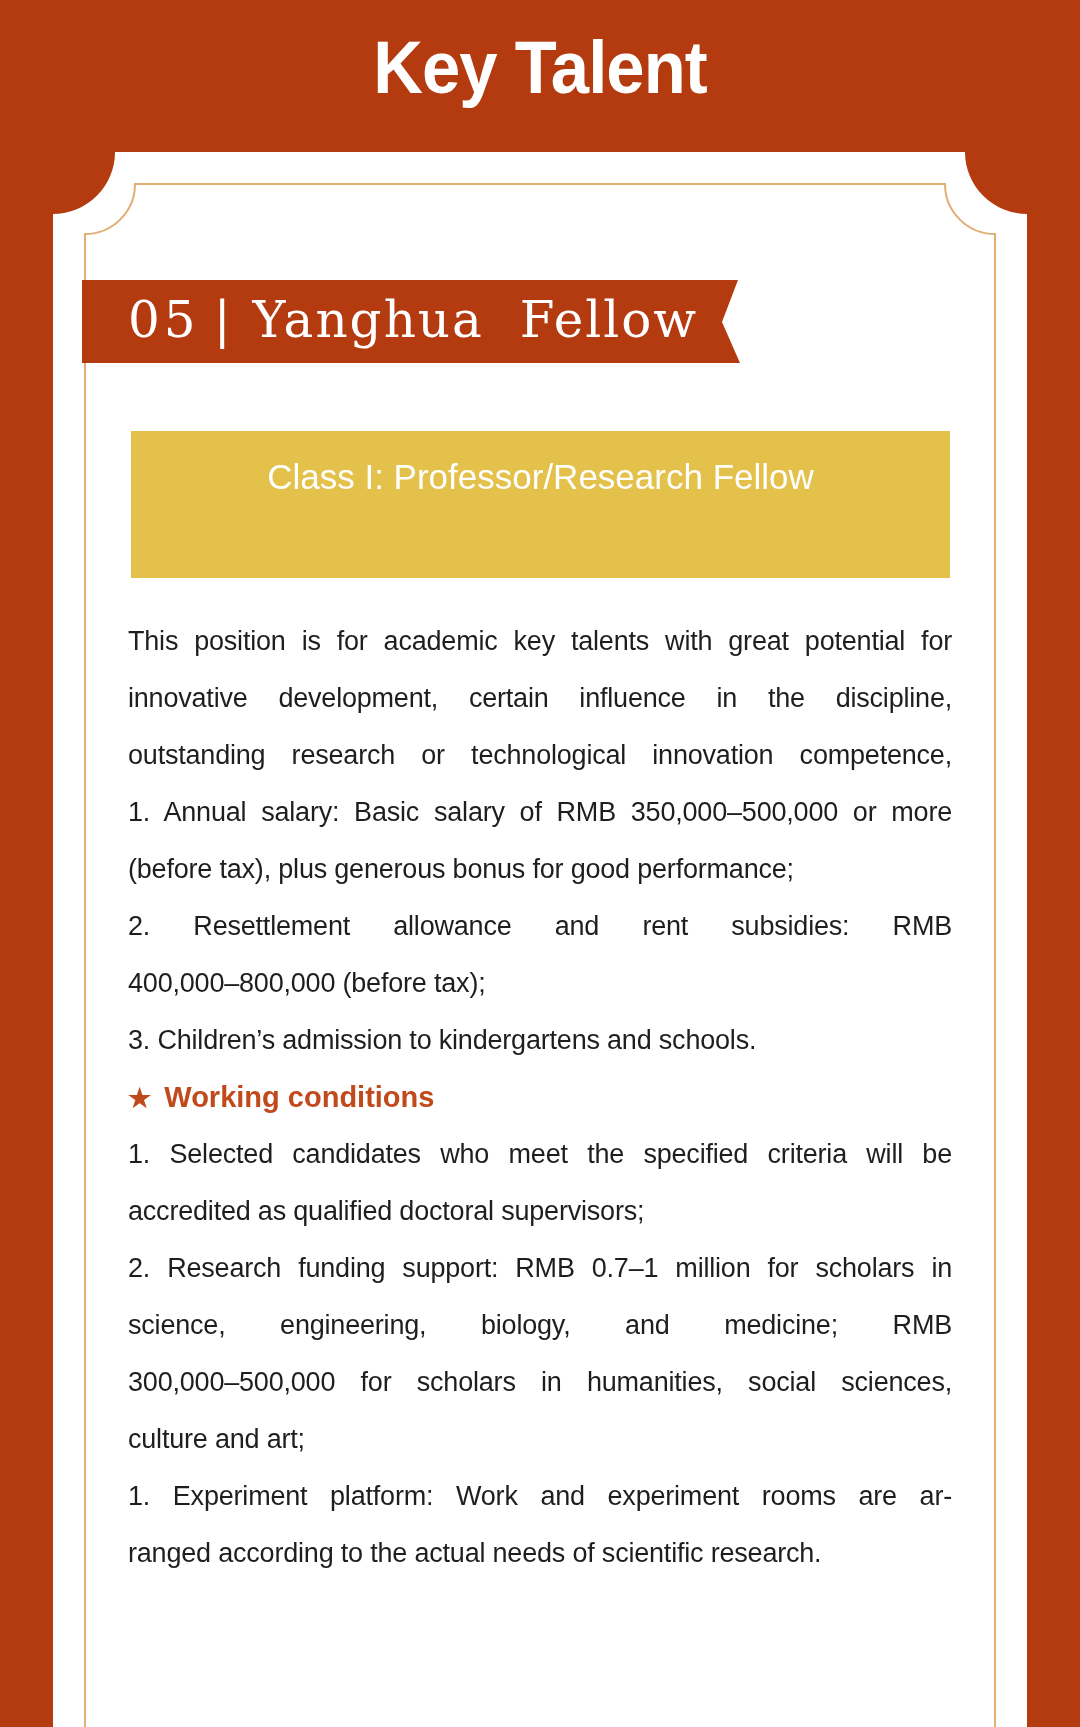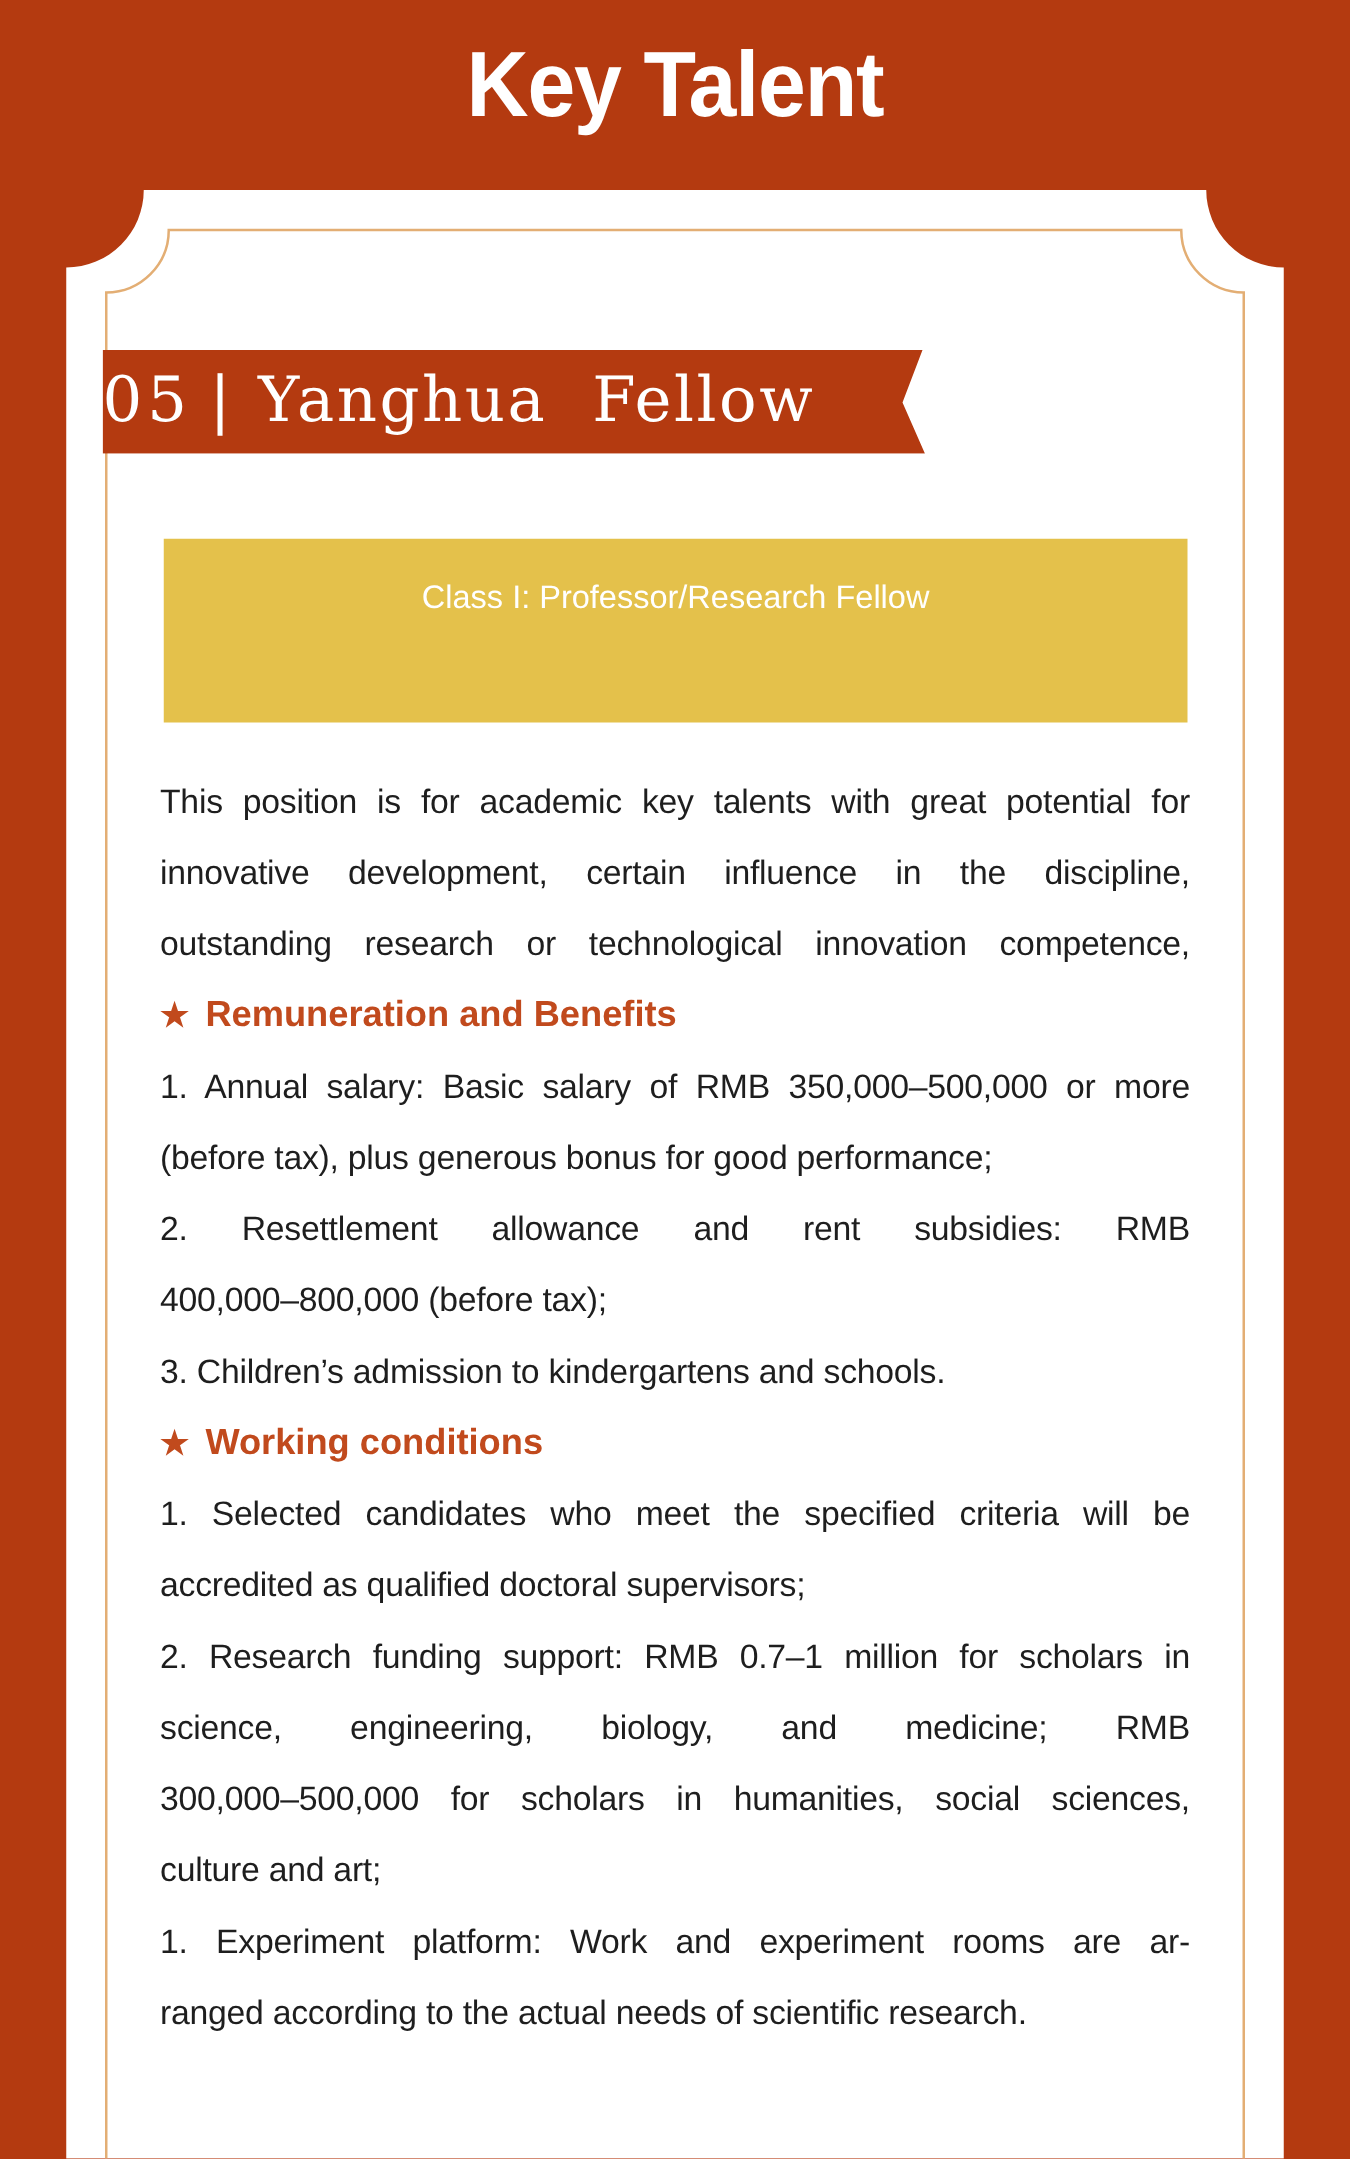--- a/index.html
+++ b/index.html
@@ -20,34 +20,34 @@
   }
   .page-title{
     position:absolute;top:30px;left:0;width:1080px;
     text-align:center;color:#ffffff;
     font-size:74px;font-weight:bold;line-height:76px;letter-spacing:-1px;
     transform:scaleX(0.93);transform-origin:50% 50%;
   }
   svg.card{position:absolute;left:0;top:0;}
   .banner{
     position:absolute;left:82px;top:280px;width:658px;height:83px;
-    box-sizing:border-box;
+    box-sizing:border-box;padding-left:46px;
     background:var(--banner);
     clip-path:polygon(0 0,656px 0,640px 42px,658px 83px,0 83px);
     color:#ffffff;font-family:"DejaVu Serif",serif;
     font-size:50px;line-height:80px;letter-spacing:2px;white-space:nowrap;
   }
   .banner .divider{margin:0 14px;font-weight:normal;}
   .banner .num{letter-spacing:4px;}
   .banner .ttl{word-spacing:18px;margin-left:6px;}
   .subtitle{
     position:absolute;left:131px;top:431px;width:819px;height:147px;
     box-sizing:border-box;padding-top:18px;
     background:var(--subtitle-bg);color:var(--subtitle-text);
-    text-align:center;font-size:26px;line-height:56px;letter-spacing:0px;
+    text-align:center;font-size:35px;line-height:56px;letter-spacing:0px;
   }
   .body-text{
     position:absolute;left:128px;top:613px;width:824px;
     color:var(--body-text);font-size:27px;letter-spacing:-0.2px;
   }
   .line{height:57px;line-height:57px;white-space:nowrap;text-align:left;}
   .line.j{text-align:justify;text-align-last:justify;text-justify:inter-word;}
   .line.spread{text-justify:inter-character;}
   .line.heading{color:var(--heading-text);font-weight:bold;font-size:29px;letter-spacing:0;}
   .line .star{margin-right:13px;font-size:26px;}
@@ -67,21 +67,20 @@
 </div>
 
 <div class="subtitle">
   <div>Class I: Professor/Research Fellow</div>
 </div>
 
 <div class="body-text">
     <div class="line j">This position is for academic key talents with great potential for</div>
     <div class="line j">innovative development, certain influence in the discipline,</div>
     <div class="line j">outstanding research or technological innovation competence,</div>
-    <div class="line heading"><span class="star">★</span><span>Remuneration and Benefits</span></div>
     <div class="line j">1. Annual salary: Basic salary of RMB 350,000–500,000 or more</div>
     <div class="line">(before tax), plus generous bonus for good performance;</div>
     <div class="line j spread">2. Resettlement allowance and rent subsidies: RMB</div>
     <div class="line">400,000–800,000 (before tax);</div>
     <div class="line">3. Children’s admission to kindergartens and schools.</div>
     <div class="line heading"><span class="star">★</span><span>Working conditions</span></div>
     <div class="line j">1. Selected candidates who meet the specified criteria will be</div>
     <div class="line">accredited as qualified doctoral supervisors;</div>
     <div class="line j">2. Research funding support: RMB 0.7–1 million for scholars in</div>
     <div class="line j spread">science, engineering, biology, and medicine; RMB</div>

